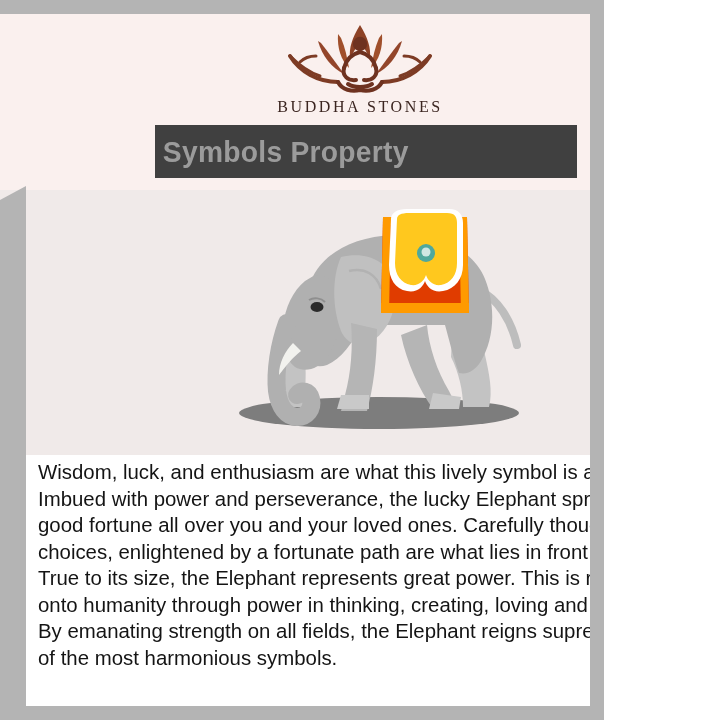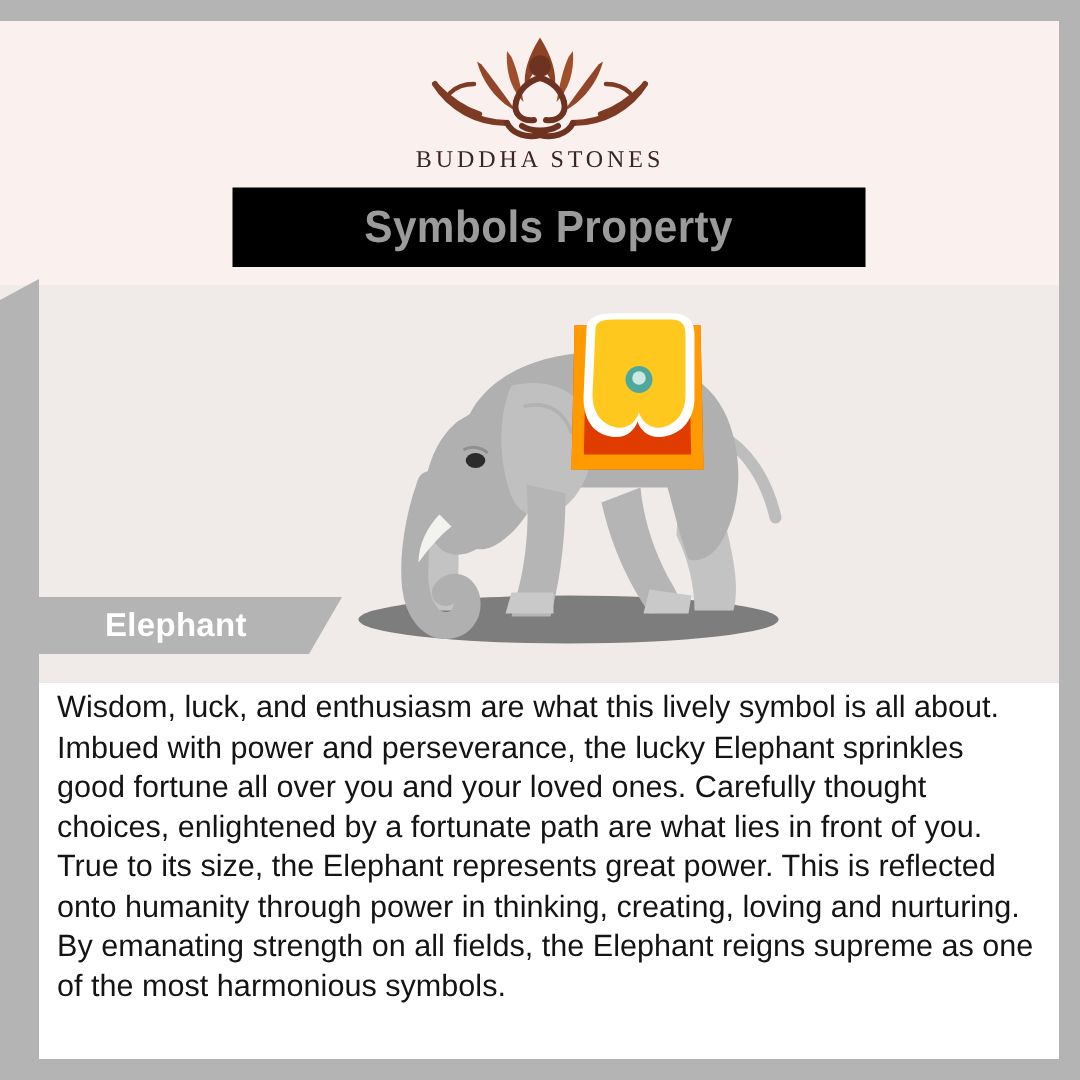--- a/index.html
+++ b/index.html
@@ -2,21 +2,21 @@
 <html><head>
 <meta charset="utf-8">
 <style>
   html, body {
     margin: 0;
     padding: 0;
     background: #ffffff;
   }
   #page {
     position: relative;
-    width: 720px;
+    width: 604px;
     height: 720px;
     overflow: hidden;
     background: #b4b4b4;
     font-family: "Liberation Sans", sans-serif;
   }
 
   
   .header-zone {
     position: absolute;
     left: 0;
@@ -73,24 +73,23 @@
     font-weight: 400;
   }
 
   
   .title-band {
     position: absolute;
     left: 155px;
     top: 125px;
     width: 422px;
     height: 53px;
-    background: #000000;
+    background: #404040;
     display: flex;
     align-items: center;
-    justify-content: center;
   }
   .title-text {
     font-family: "Liberation Sans Narrow", "Liberation Sans", sans-serif;
     font-size: 30px;
     font-weight: bold;
     color: #9b9b9b;
     letter-spacing: 0.3px;
     transform: scaleX(0.94);
   }
 
@@ -309,23 +308,20 @@
                  C 232 91, 227 86, 225 80
                  C 223 86, 218 91, 210 90
                  C 200 88, 194 80, 194 68 Z" fill="#ffc81e"></path>
 
         <circle cx="225" cy="58" r="9" fill="#4fa89d"></circle>
         <circle cx="225" cy="57" r="4.5" fill="#cfe7e3"></circle>
       </svg>
     </div>
   </div>
 
-  <div class="ribbon">
-    <span class="ribbon-text">Elephant</span>
-  </div>
 
   <div class="text-panel">
     <p class="body-text">Wisdom, luck, and enthusiasm are what this lively symbol is all about. Imbued with power and perseverance, the lucky Elephant sprinkles good fortune all over you and your loved ones. Carefully thought choices, enlightened by a fortunate path are what lies in front of you. True to its size, the Elephant represents great power. This is reflected onto humanity through power in thinking, creating, loving and nurturing. By emanating strength on all fields, the Elephant reigns supreme as one of the most harmonious symbols.</p>
   </div>
 
   <div class="frame-top"></div>
   <div class="frame-right"></div>
   <div class="frame-bottom"></div>
   <div class="frame-left"></div>
 

